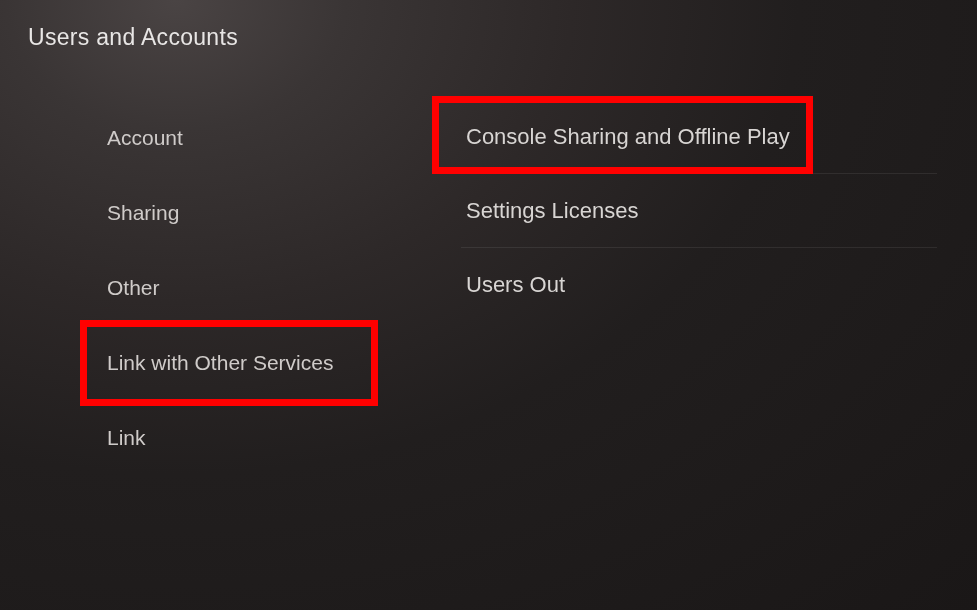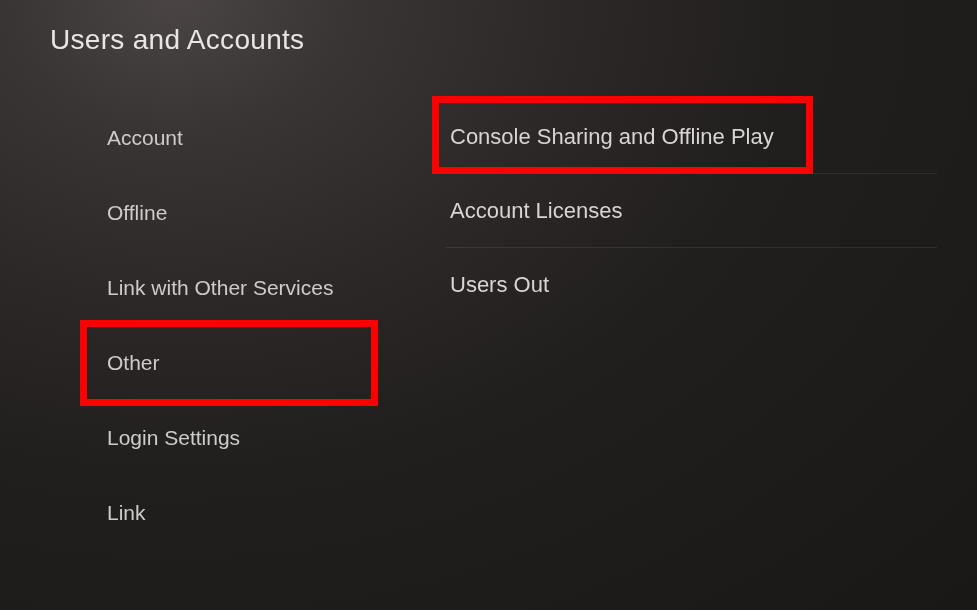--- a/index.html
+++ b/index.html
@@ -11,32 +11,33 @@
       width: 977px;
       height: 610px;
       background: radial-gradient(ellipse at 18% 0%, #4a4444 0%, #3a3535 15%, #2d2828 35%, #211e1e 55%, #1a1717 100%);
       font-family: -apple-system, BlinkMacSystemFont, "Segoe UI", Helvetica, Arial, sans-serif;
       overflow: hidden;
       position: relative;
     }
     .page-title {
       position: absolute;
       top: 24px;
-      left: 50px;
+      left: 28px;
       color: #e8e6e5;
-      font-size: 28px;
+      font-size: 23px;
       font-weight: 300;
       letter-spacing: 0.3px;
     }
     .content {
       position: absolute;
       top: 100px;
       left: 0;
       right: 0;
       display: flex;
+      gap: 16px;
     }
     .sidebar {
       width: 445px;
       padding-left: 103px;
     }
     .sidebar-item {
       height: 75px;
       display: flex;
       align-items: center;
       color: #cfcbc9;
@@ -86,42 +87,39 @@
 <body>
 
 <div class="page-title">Users and Accounts</div>
 
 <div class="content">
   <div class="sidebar">
     <div class="sidebar-item">
       <span>Account</span>
     </div>
     <div class="sidebar-item">
-      <span>Offline</span>
-    </div>
-    <div class="sidebar-item">
-      <span>Link with Other Services</span>
+      <span>Sharing</span>
     </div>
     <div class="sidebar-item">
       <span>Other</span>
     </div>
     <div class="sidebar-item">
-      <span>Login Settings</span>
+      <span>Link with Other Services</span>
     </div>
     <div class="sidebar-item">
       <span>Link</span>
     </div>
   </div>
 
   <div class="main-panel">
     <div class="main-item">
       <span>Console Sharing and Offline Play</span>
     </div>
     <div class="main-item">
-      <span>Account Licenses</span>
+      <span>Settings Licenses</span>
     </div>
     <div class="main-item">
       <span>Users Out</span>
     </div>
   </div>
 </div>
 
 <div class="highlight-box highlight-other"></div>
 <div class="highlight-box highlight-console"></div>
 

